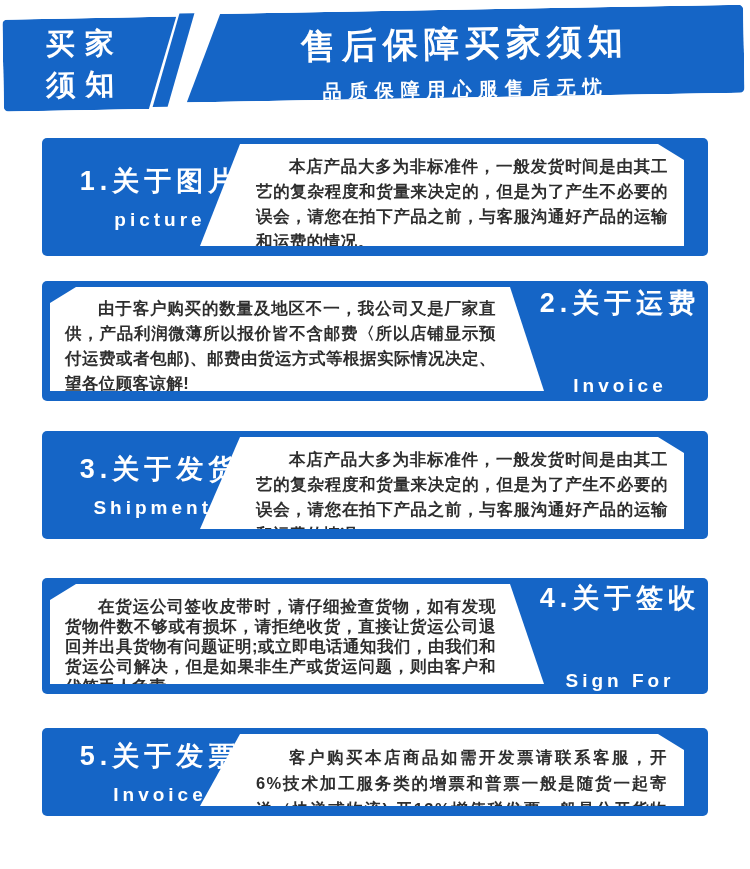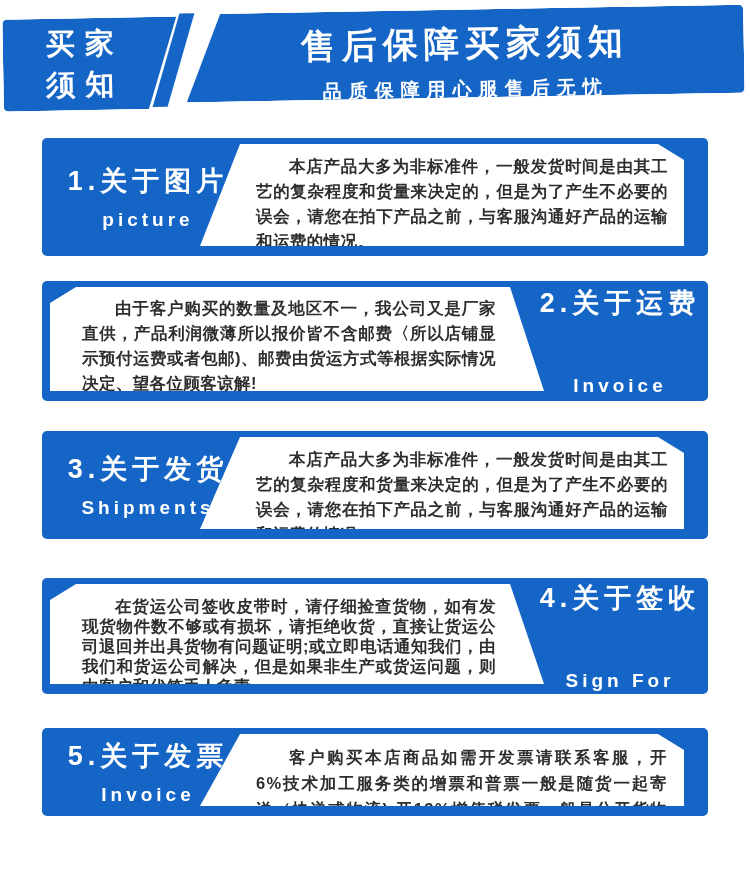--- a/index.html
+++ b/index.html
@@ -44,37 +44,37 @@
   .s1{margin-top:26px;height:118px;}
   .s2{margin-top:25px;height:120px;}
   .s3{margin-top:30px;height:108px;}
   .s4{margin-top:39px;height:116px;}
   .s5{margin-top:34px;height:88px;}
 
   .label{
     position:absolute;top:0;bottom:0;color:#fff;
     display:flex;flex-direction:column;justify-content:center;align-items:center;
   }
-  .label-left{left:0;width:180px;padding-left:32px;}
+  .label-left{left:12px;width:180px;padding-left:32px;}
   .label-right{right:0;width:176px;gap:44px;}
   .label .zh{font-size:27px;font-weight:700;letter-spacing:5px;white-space:nowrap;}
   .label .en{font-size:19px;font-weight:700;letter-spacing:4px;margin-top:10px;}
 
   .box{
     position:absolute;top:6px;bottom:10px;background:#fff;
   }
   .box-right{ 
     left:158px;right:24px;
     clip-path:polygon(40px 0,calc(100% - 26px) 0,100% 16px,100% 100%,0 100%,40px 0);
     padding:10px 16px 8px 56px;
   }
   .box-left{ 
     left:8px;width:494px;
     clip-path:polygon(0 16px,26px 0,calc(100% - 34px) 0,100% 100%,0 100%);
-    padding:9px 48px 8px 32px;
+    padding:9px 48px 8px 15px;
   }
   .box p{
     font-size:16.5px;font-weight:600;color:var(--ink);
     line-height:25px;text-indent:2em;letter-spacing:0.4px;
     text-align:justify;
   }
   .s4 .box p{line-height:20px;padding-top:3px;}
   .s5 .box p{line-height:26px;letter-spacing:1.4px;}
 </style>
 </head>

